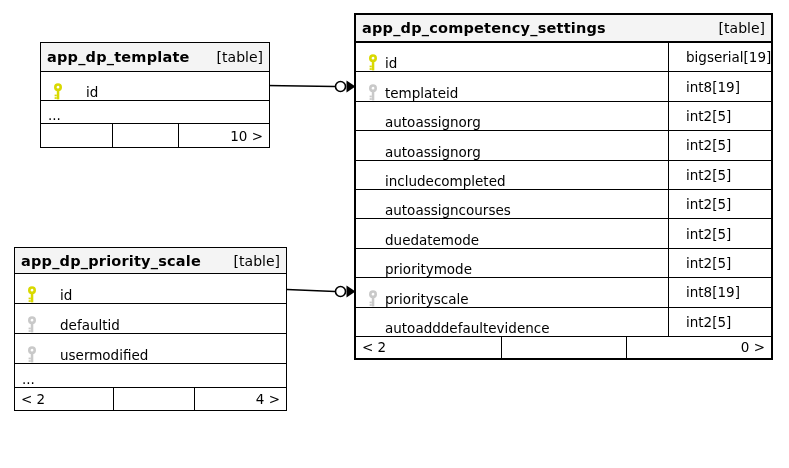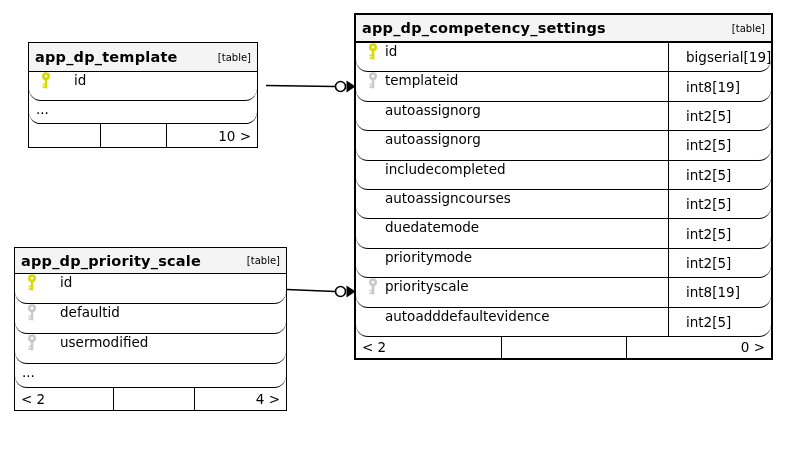--- a/index.html
+++ b/index.html
@@ -35,30 +35,29 @@
     align-items: center;
     justify-content: space-between;
     background: #f4f4f4;
     border-bottom: 1px solid #000;
     padding: 0 6px;
     box-sizing: border-box;
     flex: none;
   }
   .db-table.main .tbl-header { border-bottom-width: 2px; }
   .tbl-title { font-weight: bold; font-size: 14.5px; letter-spacing: 0.2px; }
-  .tbl-tag   { font-size: 10px; }
+  .tbl-tag   { font-size: 14px; }
 
   .row {
     display: flex;
-    align-items: flex-start;
+    align-items: flex-end;
     border-bottom: 1px solid #000;
     box-sizing: border-box;
     flex: none;
     background: #fff;
-    border-radius: 12px;
   }
   .gutter {
     box-sizing: border-box;
     display: flex;
     align-items: center;
     flex: none;
     width: 29px;
     padding-left: 12px;
   }
   .wide-gutter .gutter { width: 45px; padding-left: 12px; }
@@ -84,21 +83,21 @@
     display: flex;
     align-items: center;
     padding: 0 6px;
     font-size: 13.5px;
     white-space: nowrap;
   }
   .f-cell + .f-cell { border-left: 1px solid #000; padding-left: 24px; }
   .f-cell.right { justify-content: flex-end; }
 
   
-  #table-template  { left: 28px;  top: 42px;  width: 230px; height: 106px; }
+  #table-template  { left: 40px;  top: 42px;  width: 230px; height: 106px; }
   #table-template  .tbl-header { height: 29px; }
   #table-template  .row { height: 29px; }
   #table-template  .row.ellipsis { height: 23px; }
   #table-template  .f-cell:nth-child(1){ width: 31%; }
   #table-template  .f-cell:nth-child(2){ width: 29%; }
   #table-template  .f-cell:nth-child(3){ width: 40%; }
 
   #table-competency { left: 354px; top: 13px; width: 419px; height: 347px; }
   #table-competency .tbl-header { height: 28px; }
   #table-competency .row { height: 29.4px; }

